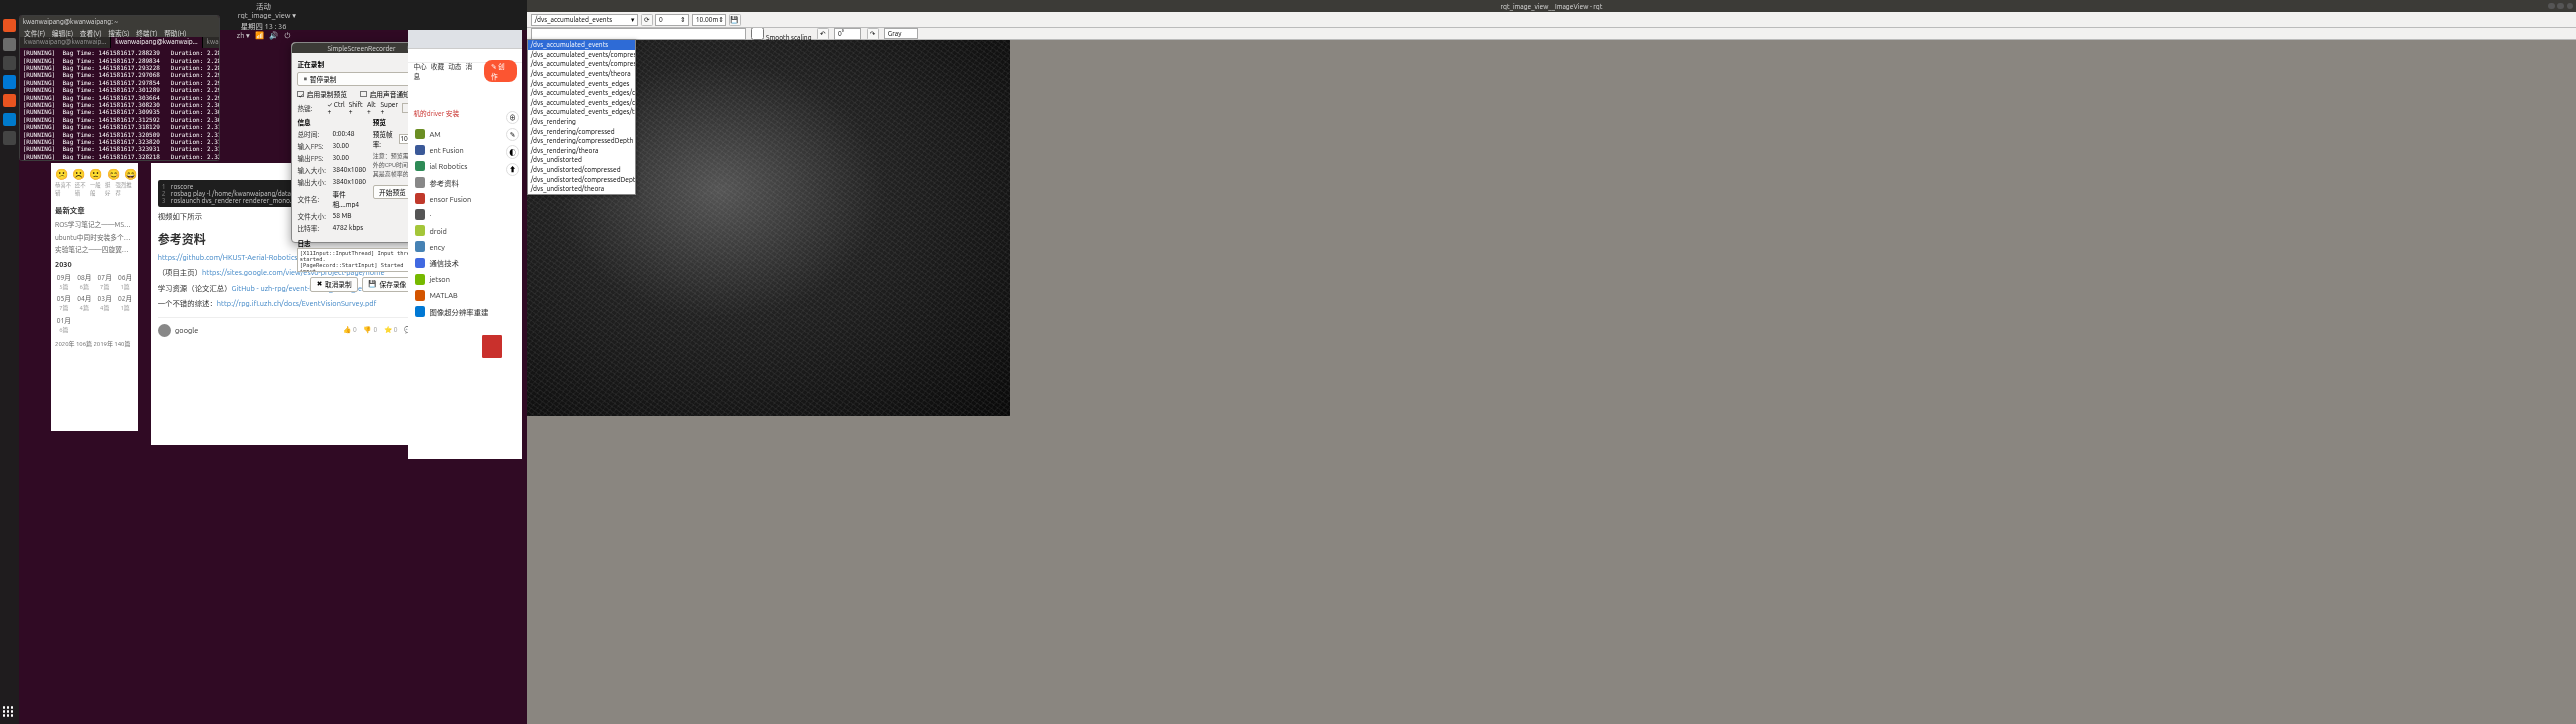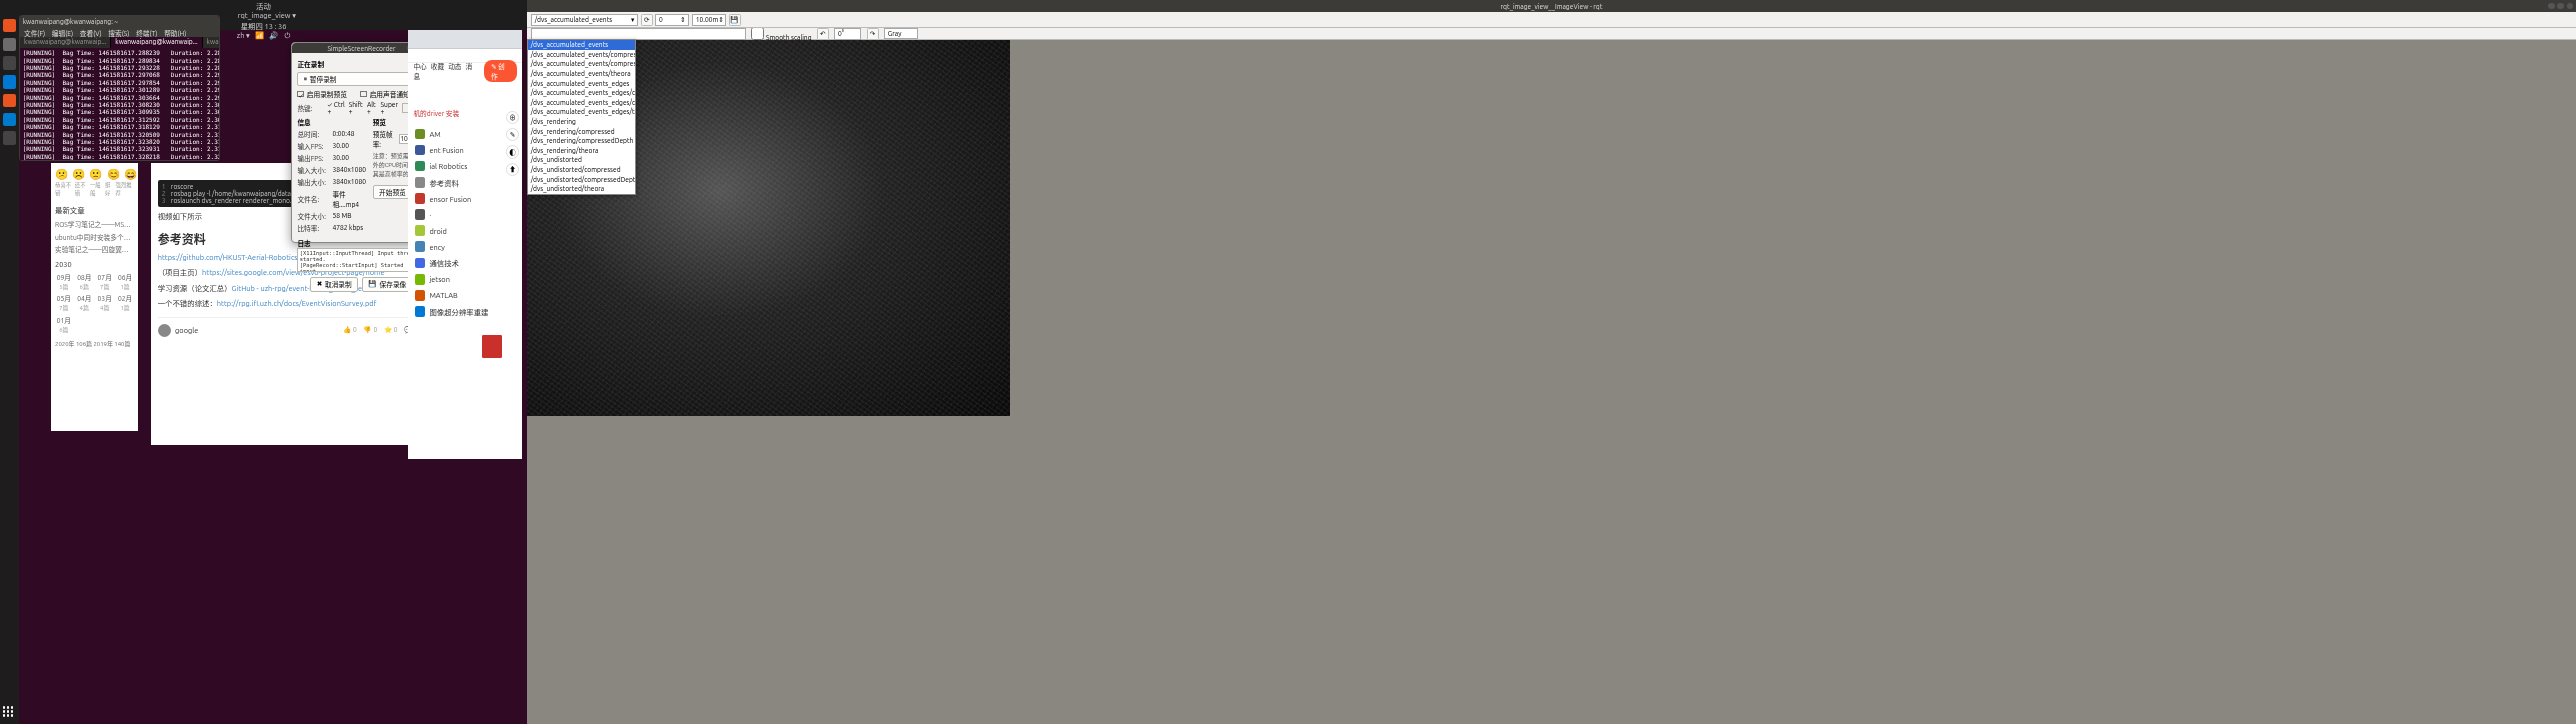--- a/index.html
+++ b/index.html
@@ -23,21 +23,21 @@
 .terminal-titlebar { height: 12px; background: #3c3b37; display: flex; align-items: center; padding: 0 2.7px; font-size: 6.7px; color: #ddd; }
 .terminal-menu{height:9.4px;background:#3c3b37;display:flex;gap:6.7px;padding:0 4px;font-size:6.7px;color:#ddd}
 .terminal-tabs{height:10.7px;background:#2c2a28;display:flex;font-size:6.7px;color:#999}
 .terminal-tabs .ttab{padding:1.3px 4px;border-right:0.7px solid #000}
 .terminal-tabs .ttab.active{background:#300a24;color:#fff}
 .terminal-body{height:calc(100% - 32px);background:#300a24;color:#fff;font-family:monospace;font-size:6px;line-height:7.4px;padding:1.3px 2.7px;overflow:hidden;white-space:pre}
 
 .blog-win { position: absolute; left: 32px; top: 148px; width: 87px; height: 268px; background: #fff; font-size: 6.7px; color: #333; padding: 5.4px 4px; overflow: hidden; }
 .blog-emoji-row { display: flex; gap: 4px; font-size: 10.7px; }
 .blog-emoji-labels { display: flex; gap: 1.3px; font-size: 5.4px; color: #999; margin-bottom: 6.7px; }
-.blog-section-title { font-weight: normal; font-size: 7.4px; margin: 5.4px 0 4px; }
+.blog-section-title { font-weight: bold; font-size: 7.4px; margin: 5.4px 0 4px; }
 .blog-article { font-size: 6.7px; color: #666; margin-bottom: 2.7px; overflow: hidden; white-space: nowrap; text-overflow: ellipsis; }
 .blog-archive-row{display:grid;grid-template-columns:repeat(4,1fr);gap:2.7px;margin-top:2.7px}
 .blog-arch-cell{text-align:center;font-size:6.7px}
 .blog-arch-cell .m{color:#555}
 .blog-arch-cell .c{color:#999;font-size:6px}
 
 .article-win { position: absolute; left: 132px; top: 148px; width: 309px; height: 282px; background: #fff; font-size: 7.4px; color: #333; padding: 6.7px; }
 .code-block { background: #1e1e1e; color: #ccc; font-family: monospace; font-size: 6.7px; padding: 2.7px 4px; margin: 4px 0; border-radius: 2px; white-space: pre; overflow: hidden; }
 .code-block .ln{color:#858585;margin-right:5.4px}
 .code-block .sel{background:#264f78;color:#fff}

